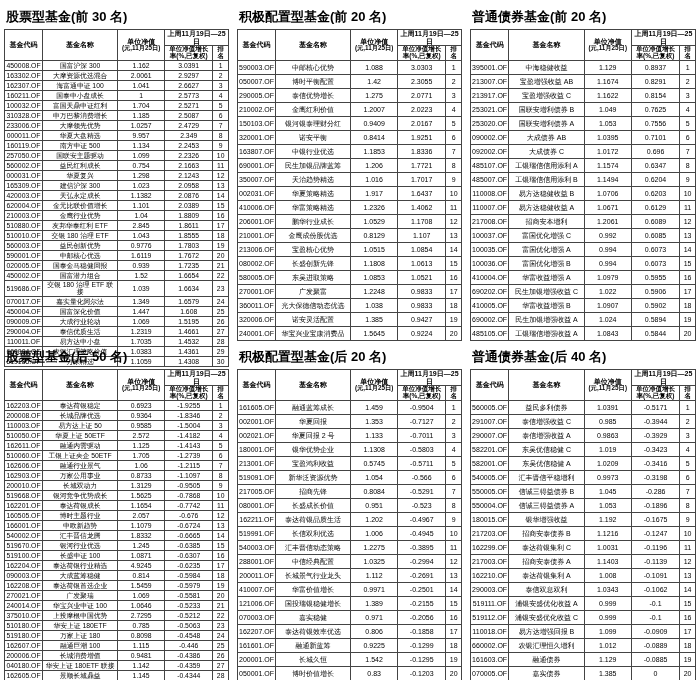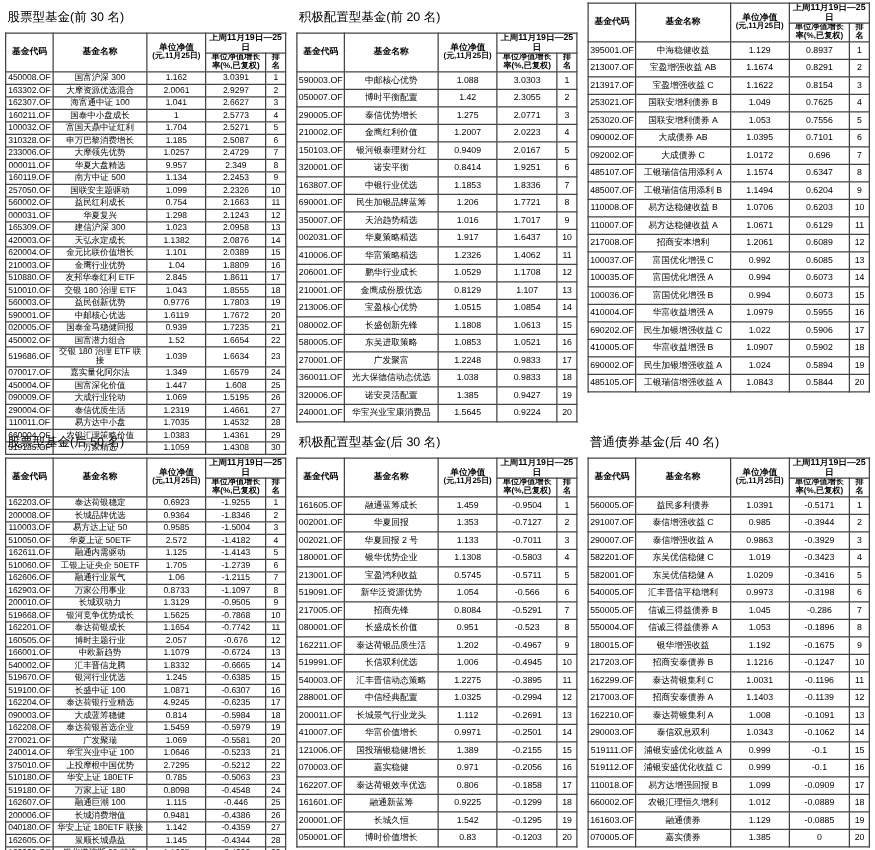--- a/index.html
+++ b/index.html
@@ -10,21 +10,21 @@
     overflow:hidden;
   }
   .grid{
     display:grid;
     grid-template-columns:233px 233px 234px;
     grid-template-rows:340px 340px;
     padding:0;
   }
   .panel{padding:2px 4px 0 4px;box-sizing:border-box;}
   .table-title{
-    font-size:10px;font-weight:normal;margin:8px 0 6px 2px;line-height:1;
+    font-size:13px;font-weight:bold;margin:8px 0 6px 2px;line-height:1;
     letter-spacing:0;
   }
   table{
     border-collapse:collapse;width:100%;table-layout:fixed;
   }
   th,td{
     border:1px solid #444;
     font-size:7px;
     padding:0 1px;
     text-align:center;
@@ -445,20 +445,21 @@
             <td>240001.OF</td>
             <td>华宝兴业宝康消费品</td>
             <td>1.5645</td>
             <td>0.9224</td>
             <td>20</td>
           </tr>
         </tbody>
       </table>
   </section>
   <section class="panel">
+    <div class="table-title">普通债券基金(前 20 名)</div>
     <table class="t20">
         <colgroup>
           <col class="c-code">
           <col class="c-name">
           <col class="c-nav">
           <col class="c-growth">
           <col class="c-rank">
         </colgroup>
         <thead>
           <tr>
@@ -839,21 +840,21 @@
             <td>180003.OF</td>
             <td>银华道琼斯 88 精选</td>
             <td>1.1665</td>
             <td>-0.4098</td>
             <td>29</td>
           </tr>
         </tbody>
       </table>
   </section>
   <section class="panel">
-    <div class="table-title">积极配置型基金(后 30 名)</div>
+    <div class="table-title">积极配置型基金(后 20 名)</div>
     <table class="t20">
         <colgroup>
           <col class="c-code">
           <col class="c-name">
           <col class="c-nav">
           <col class="c-growth">
           <col class="c-rank">
         </colgroup>
         <thead>
           <tr>

